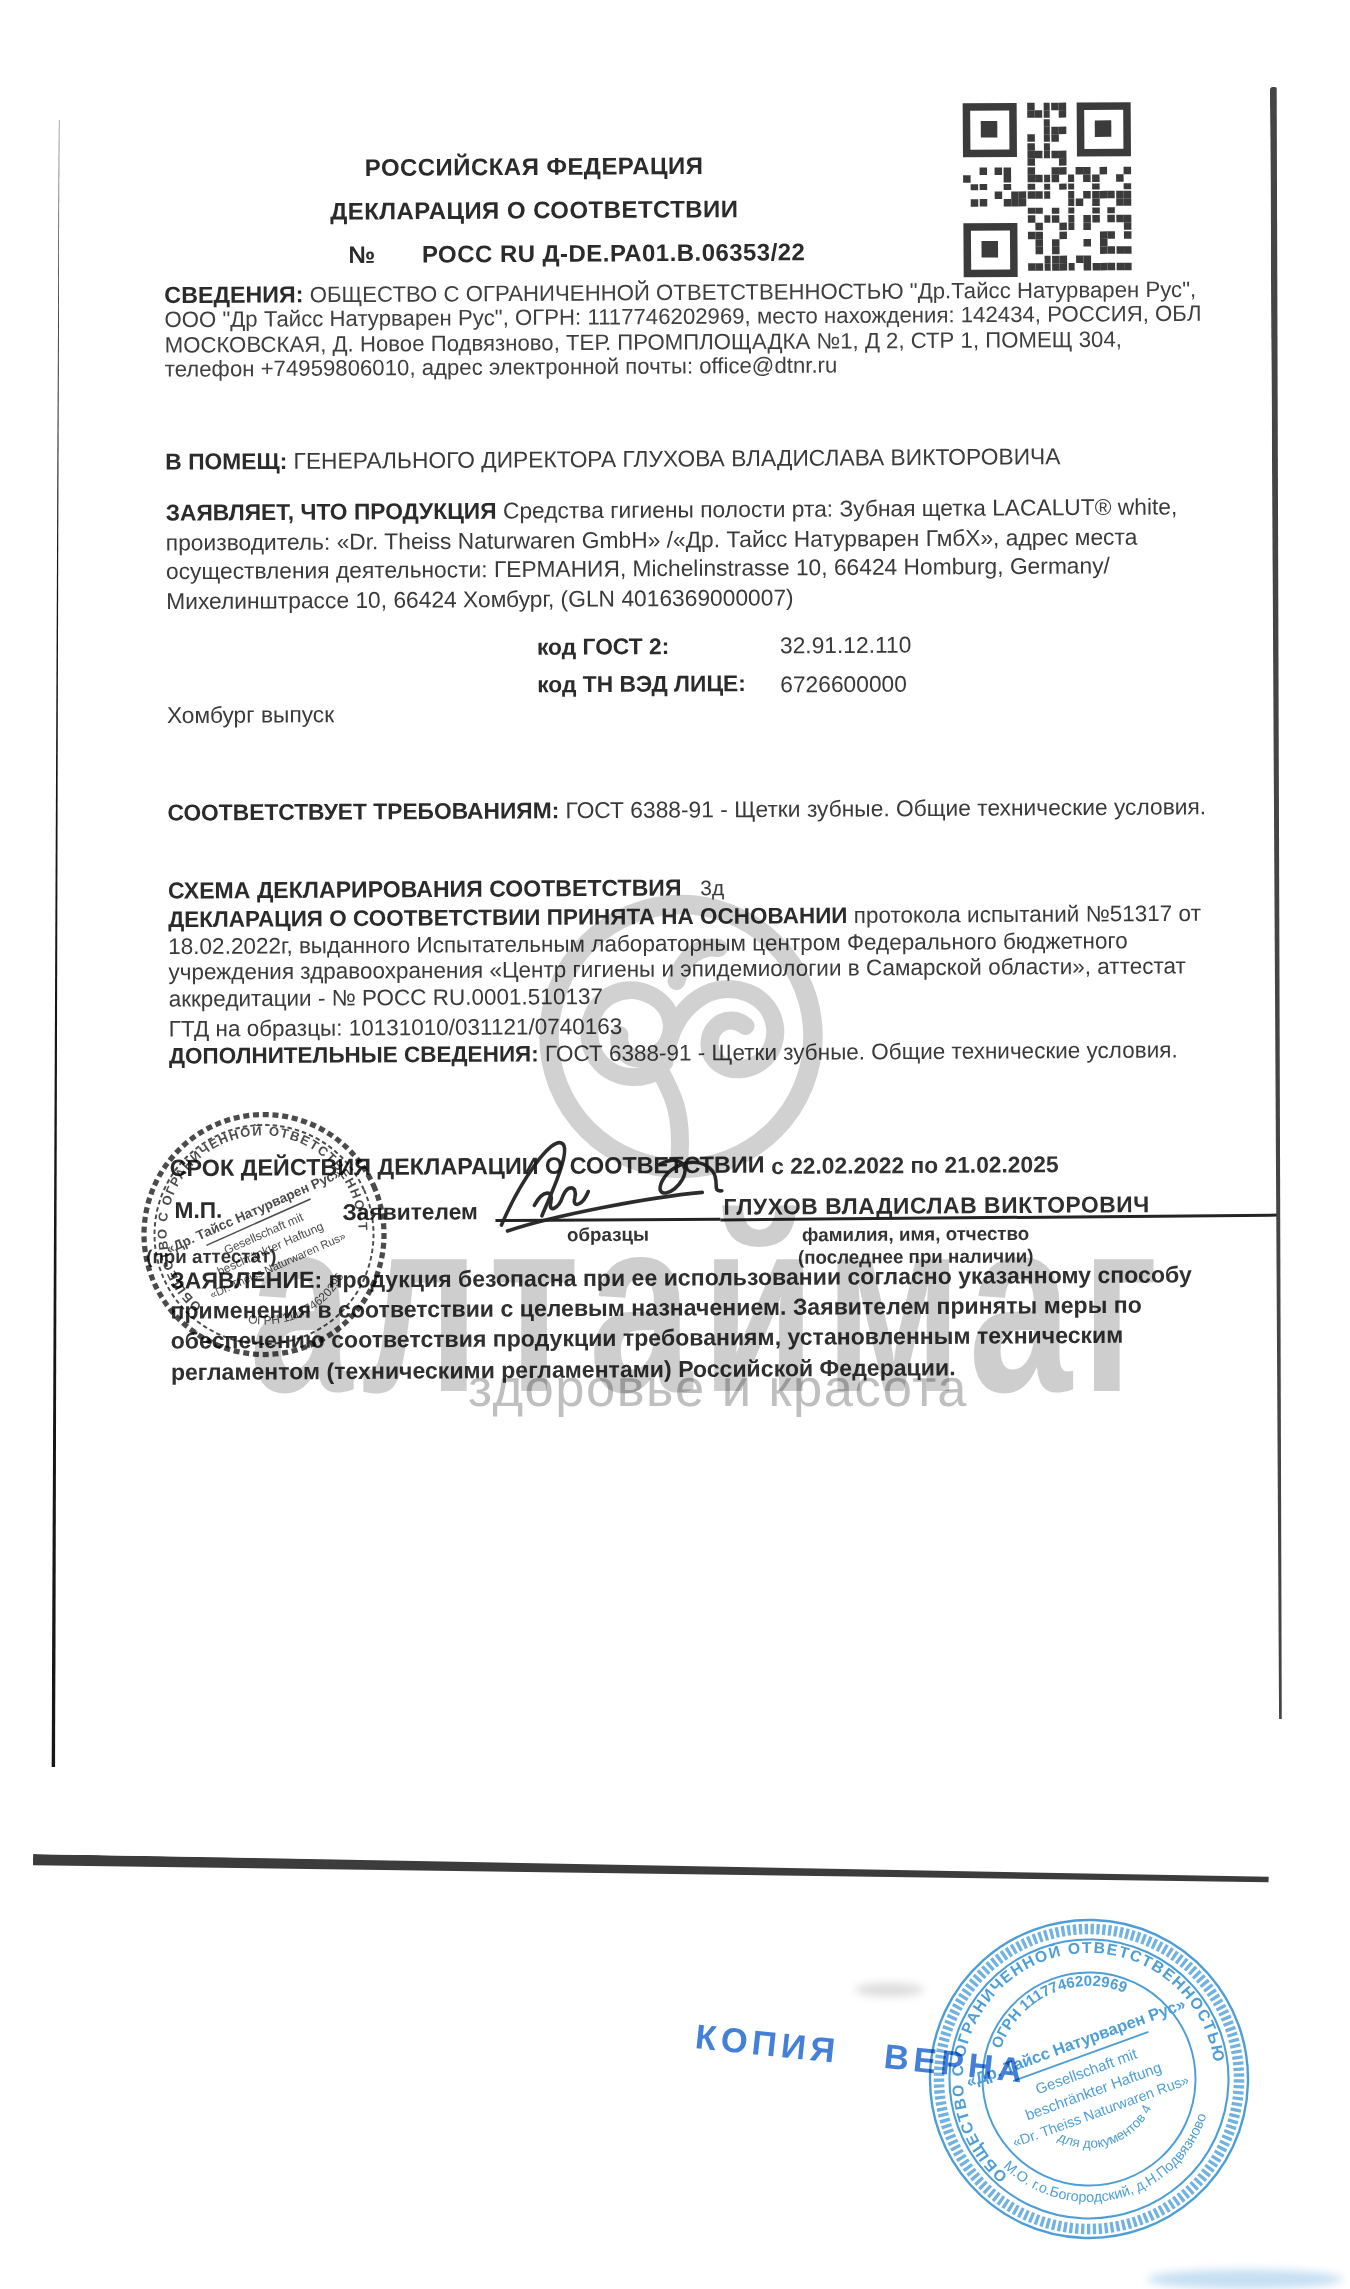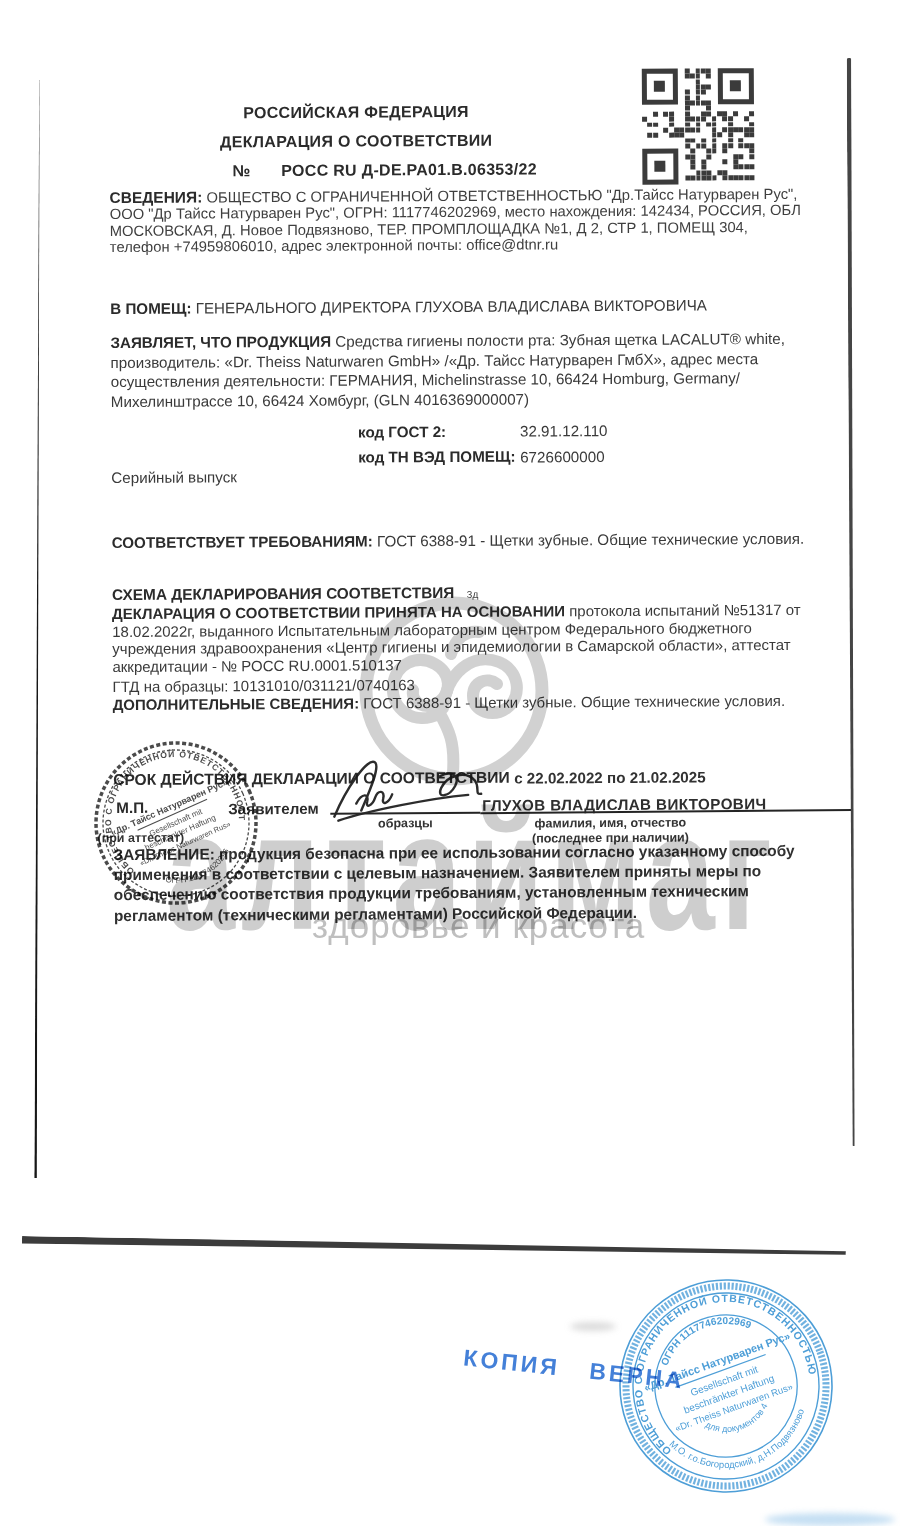--- a/index.html
+++ b/index.html
@@ -203,33 +203,33 @@
       <span>ГЕНЕРАЛЬНОГО ДИРЕКТОРА ГЛУХОВА ВЛАДИСЛАВА ВИКТОРОВИЧА</span>
     </div>
 
     <div class="abs p2" style="left:113px;top:331px;width:702px;">
       <span class="lbl">ЗАЯВЛЯЕТ, ЧТО ПРОДУКЦИЯ</span>
       <span>Средства гигиены полости рта: Зубная щетка LACALUT® white, производитель: «Dr. Theiss Naturwaren GmbH» /«Др. Тайсс Натурварен ГмбХ», адрес места осуществления деятельности: ГЕРМАНИЯ, Michelinstrasse 10, 66424 Homburg, Germany/ Михелинштрассе 10, 66424 Хомбург, (GLN 4016369000007)</span>
     </div>
 
     <div class="abs lbl" style="left:360px;top:423px;font-size:15.2px;">код ГОСТ 2:</div>
     <div class="abs" style="left:522px;top:423px;font-size:15.2px;">32.91.12.110</div>
-    <div class="abs lbl" style="left:360px;top:448px;font-size:15.2px;">код ТН ВЭД ПОМЕЩ:</div>
+    <div class="abs lbl" style="left:360px;top:448px;font-size:15.2px;">код ТН ВЭД ЛИЦЕ:</div>
     <div class="abs" style="left:522px;top:449px;font-size:15.2px;">6726600000</div>
 
-    <div class="abs" style="left:113px;top:467px;font-size:15.2px;">Серийный выпуск</div>
+    <div class="abs" style="left:113px;top:467px;font-size:15.2px;">Хомбург выпуск</div>
 
     <div class="abs p2" style="left:113px;top:531px;width:740px;">
       <span class="lbl">СООТВЕТСТВУЕТ ТРЕБОВАНИЯМ:</span>
       <span>ГОСТ 6388-91 - Щетки зубные. Общие технические условия.</span>
     </div>
 
     <div class="abs" style="left:113px;top:584px;">
       <span class="lbl" style="font-size:15.4px;">СХЕМА ДЕКЛАРИРОВАНИЯ СООТВЕТСТВИЯ</span>
-      <span style="font-size:10px;margin-left:8px;">3д</span>
+      <span style="font-size:14px;margin-left:8px;">3д</span>
     </div>
     <div class="abs p3" style="left:113px;top:603px;width:712px;">
       <span class="lbl">ДЕКЛАРАЦИЯ О СООТВЕТСТВИИ ПРИНЯТА НА ОСНОВАНИИ</span>
       <span>протокола испытаний №51317 от 18.02.2022г, выданного Испытательным лабораторным центром Федерального бюджетного учреждения здравоохранения «Центр гигиены и эпидемиологии в Самарской области», аттестат аккредитации - № РОСС RU.0001.510137</span>
     </div>
     <div class="abs p3" style="left:113px;top:676px;">ГТД на образцы: 10131010/031121/0740163</div>
     <div class="abs p3" style="left:113px;top:694px;width:740px;">
       <span class="lbl">ДОПОЛНИТЕЛЬНЫЕ СВЕДЕНИЯ:</span>
       <span>ГОСТ 6388-91 - Щетки зубные. Общие технические условия.</span>
     </div>

